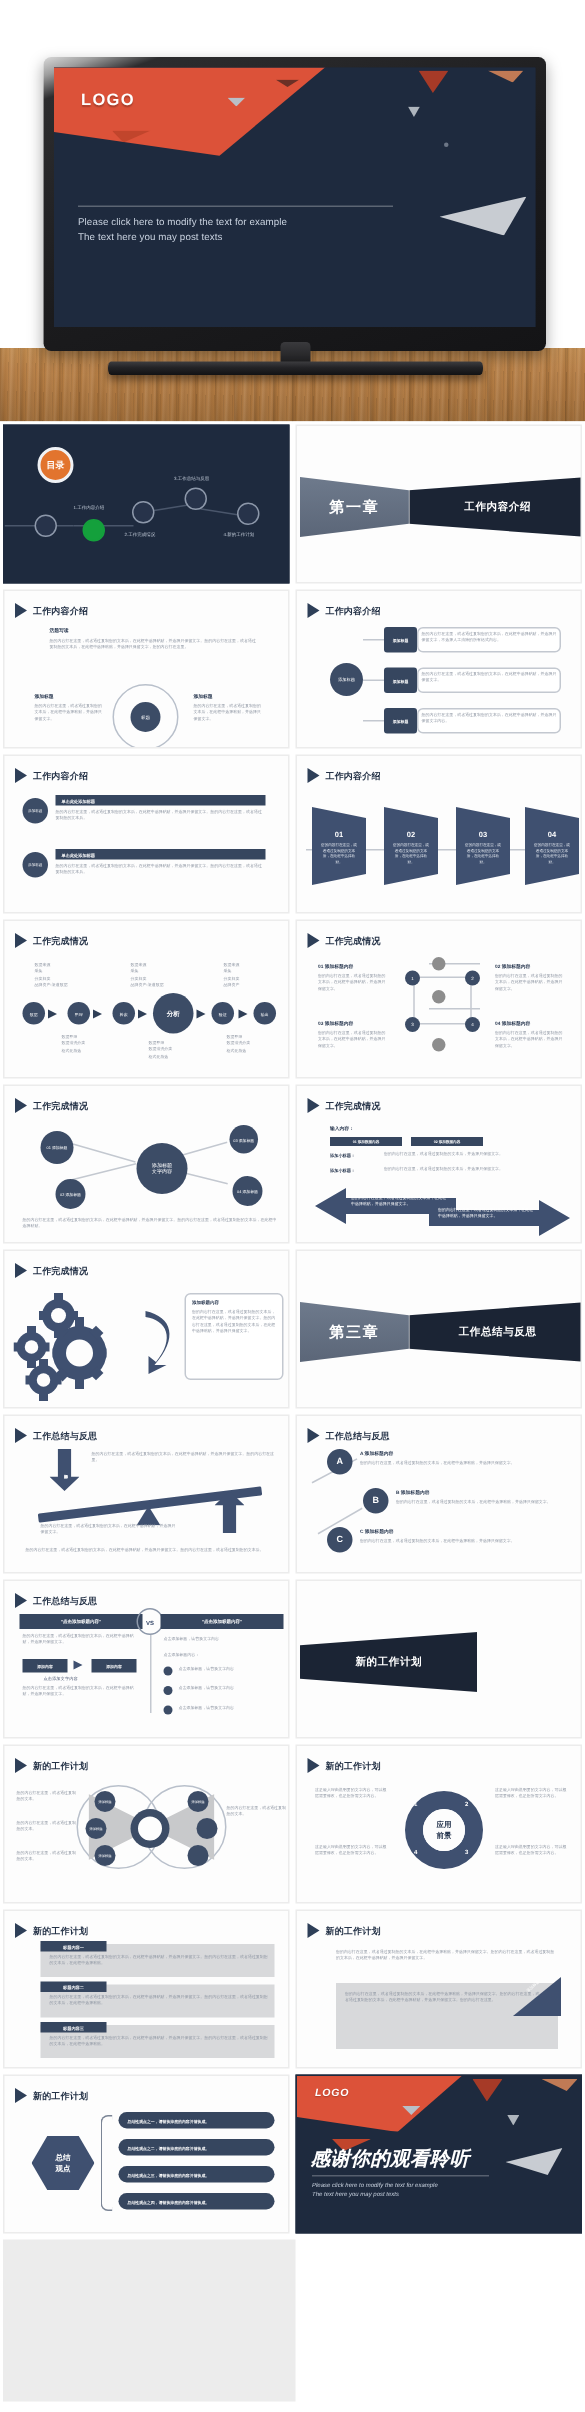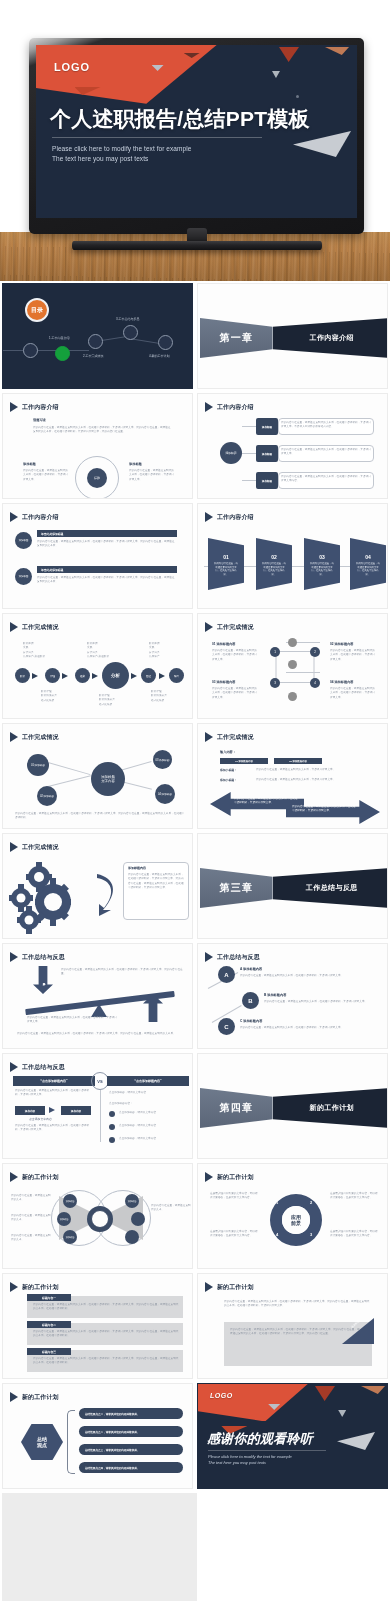--- a/index.html
+++ b/index.html
@@ -169,21 +169,20 @@
           <div class="slide-dark">
             <div class="logo-band"></div>
             <div class="tri t-orange-a"></div>
             <div class="tri t-orange-b"></div>
             <div class="tri t-grey-a"></div>
             <div class="tri t-grey-b"></div>
             <div class="tri t-dark-a"></div>
             <div class="tri t-dark-b"></div>
             <div class="tri dot-sm"></div>
             <div class="logo-text hero-logo">LOGO</div>
-            <div class="hero-title">个人述职报告/总结PPT模板</div>
             <div class="hero-rule"></div>
             <div class="hero-sub">
               <div>Please click here to modify the text for example</div>
               <div>The text here you may post texts</div>
             </div>
             <div class="big-arrow"></div>
           </div>
         </div>
       </div>
       <div class="tv-neck"></div>
@@ -625,23 +624,20 @@
         <div class="circ" style="left:106px;top:70px;width:6px;height:6px;"></div>
         <div class="txt-blk" style="left:116px;top:70px;width:68px;">点击添加标题，请替换文字内容</div>
         <div class="circ" style="left:106px;top:83px;width:6px;height:6px;"></div>
         <div class="txt-blk" style="left:116px;top:83px;width:68px;">点击添加标题，请替换文字内容</div>
       </div>
     </div>
 
     <div class="cell">
       <div class="thumb plain">
         <div class="bowtie">
-          <div class="bt-left">
-            <span>第四章</span>
-          </div>
           <div class="bt-right">
             <span>新的工作计划</span>
           </div>
         </div>
       </div>
     </div>
 
     <div class="cell">
       <div class="thumb plain">
         <div class="s-head">

